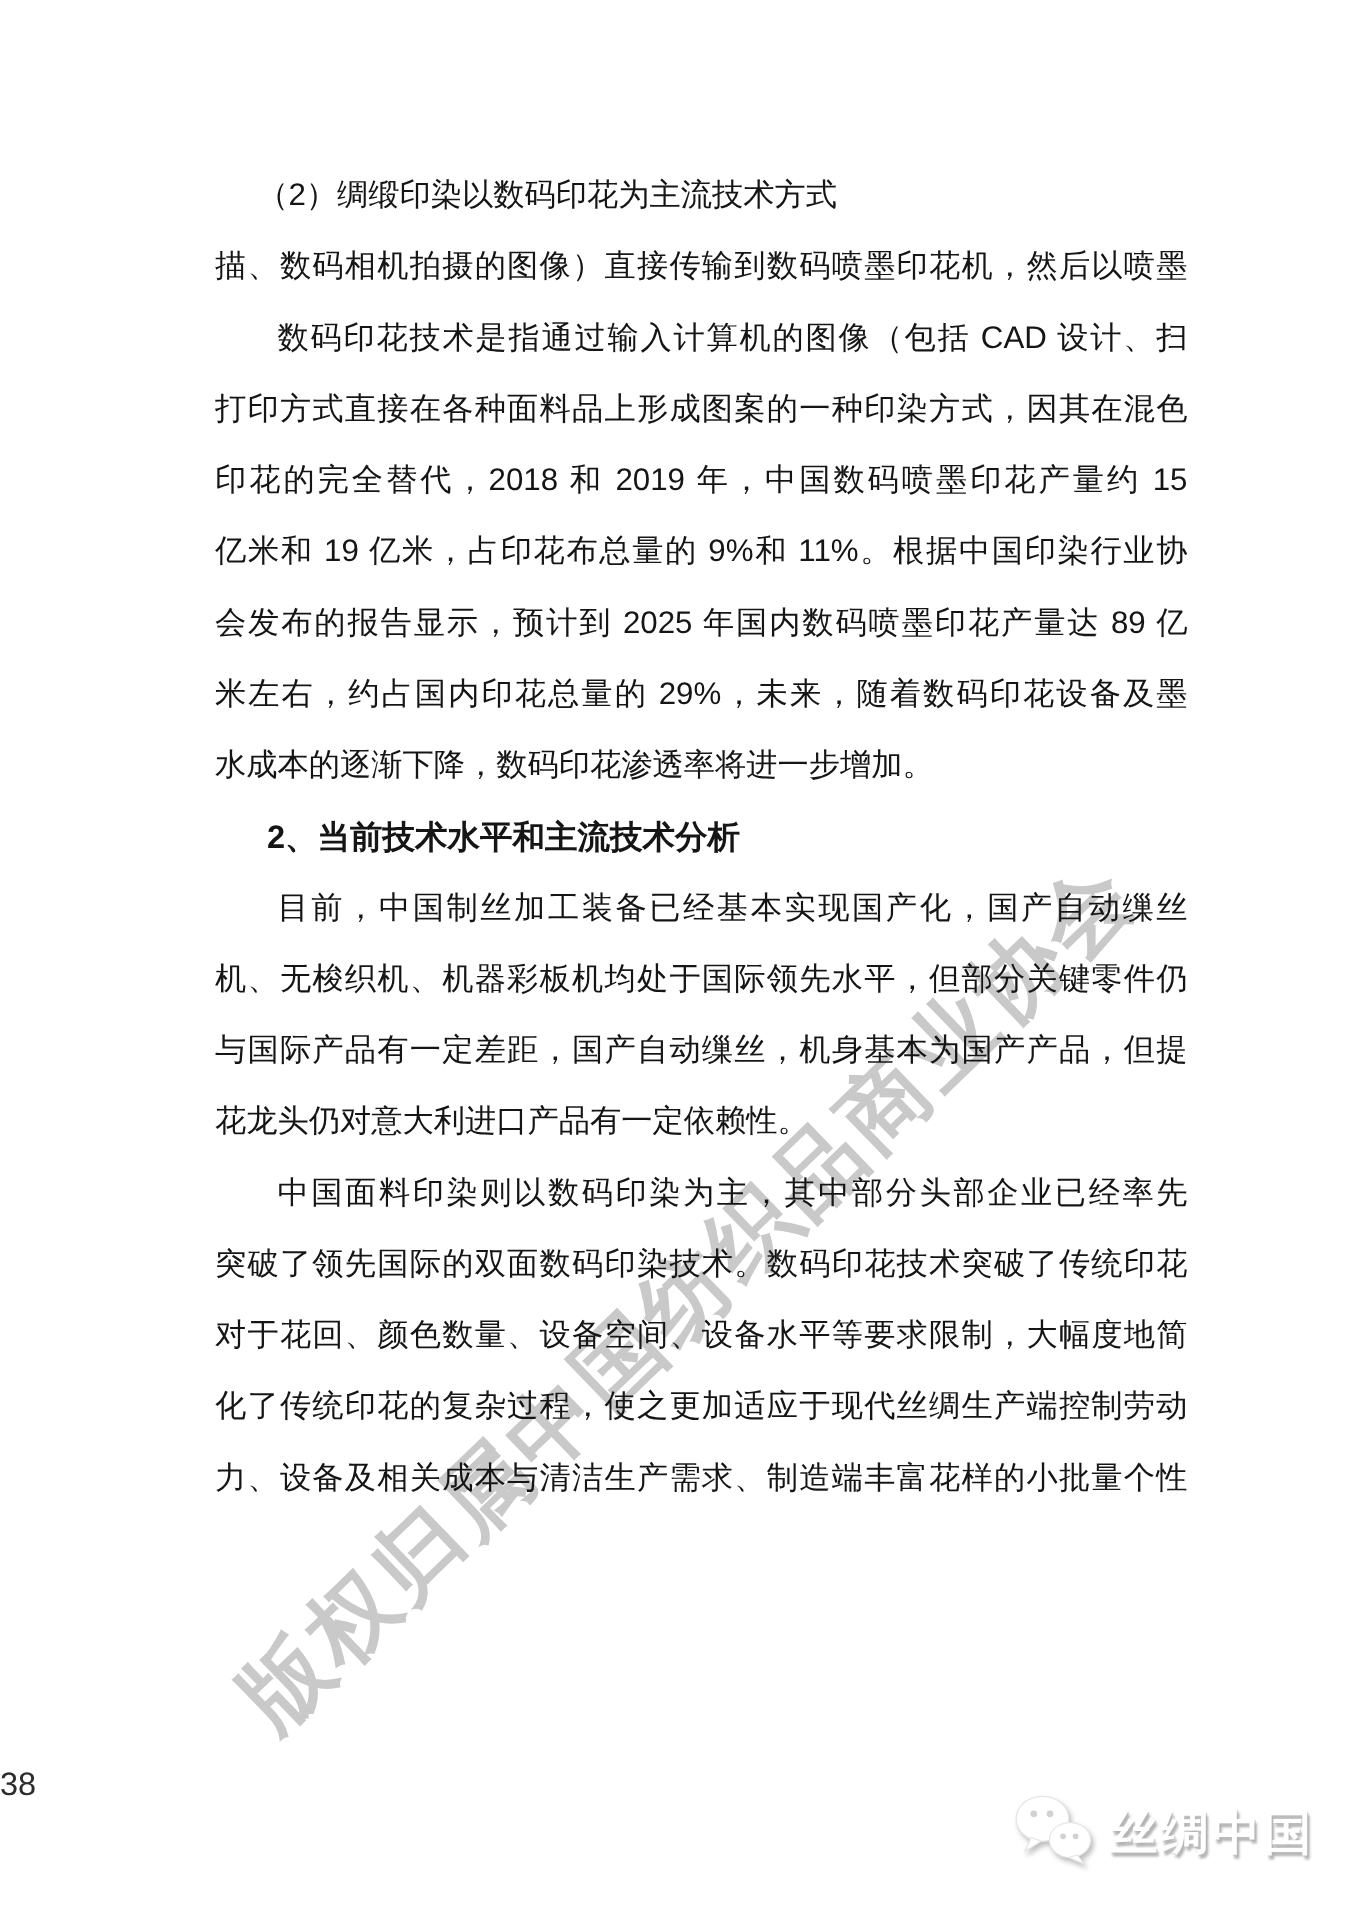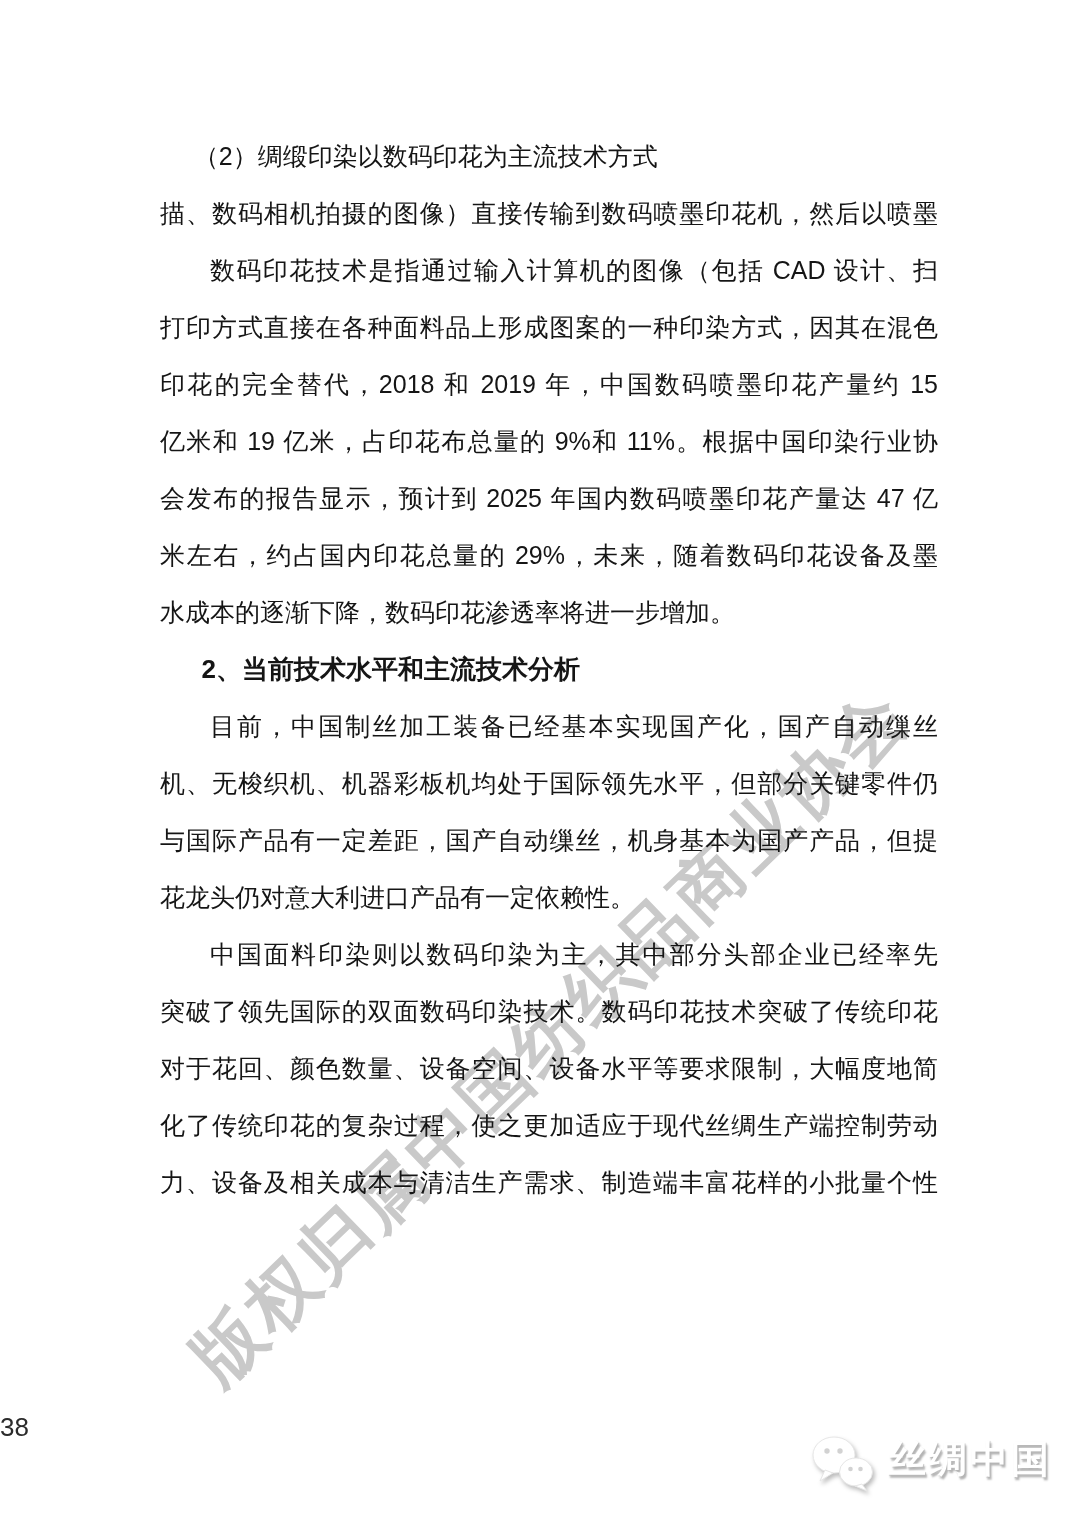--- a/index.html
+++ b/index.html
@@ -26,21 +26,21 @@
     font-weight: bold;
     letter-spacing: 4px;
     color: #c9c9c9;
     white-space: nowrap;
     z-index: 0;
     user-select: none;
   }
   
   .content {
     position: absolute;
-    left: 160px;
+    left: 172px;
     top: 128px;
     width: 778px;
     z-index: 1;
     color: #151515;
     font-size: 25px;
     line-height: 57px;
   }
   .line {
     height: 57px;
     white-space: nowrap;
@@ -76,21 +76,21 @@
     font-size: 26px;
     color: #2b2b2b;
     z-index: 1;
   }
   
   .footer-brand {
     position: absolute;
     right: 28px;
     top: 1434px;
     display: flex;
-    align-items: flex-start;
+    align-items: flex-end;
     gap: 12px;
     z-index: 1;
   }
   .wechat-icon {
     filter: drop-shadow(2px 3px 2px #bdbdbd);
   }
   .wechat-icon .bubble {
     fill: #ffffff;
     stroke: #e6e6e6;
     stroke-width: 1;
@@ -115,21 +115,21 @@
 
   <div class="content">
 
     <div class="line subheading">（2）绸缎印染以数码印花为主流技术方式</div>
 
     <div class="line jl">描、数码相机拍摄的图像）直接传输到数码喷墨印花机，然后以喷墨</div>
     <div class="line jl ind">数码印花技术是指通过输入计算机的图像（包括 CAD 设计、扫</div>
     <div class="line jl">打印方式直接在各种面料品上形成图案的一种印染方式，因其在混色</div>
     <div class="line jl">印花的完全替代，2018 和 2019 年，中国数码喷墨印花产量约 15</div>
     <div class="line jl">亿米和 19 亿米，占印花布总量的 9%和 11%。根据中国印染行业协</div>
-    <div class="line jl">会发布的报告显示，预计到 2025 年国内数码喷墨印花产量达 47 亿</div>
+    <div class="line jl">会发布的报告显示，预计到 2025 年国内数码喷墨印花产量达 89 亿</div>
     <div class="line jl">米左右，约占国内印花总量的 29%，未来，随着数码印花设备及墨</div>
     <div class="line end">水成本的逐渐下降，数码印花渗透率将进一步增加。</div>
 
     <div class="line section-heading">2、当前技术水平和主流技术分析</div>
 
     <div class="line jl ind">目前，中国制丝加工装备已经基本实现国产化，国产自动缫丝</div>
     <div class="line jl">机、无梭织机、机器彩板机均处于国际领先水平，但部分关键零件仍</div>
     <div class="line jl">与国际产品有一定差距，国产自动缫丝，机身基本为国产产品，但提</div>
     <div class="line end">花龙头仍对意大利进口产品有一定依赖性。</div>
 

